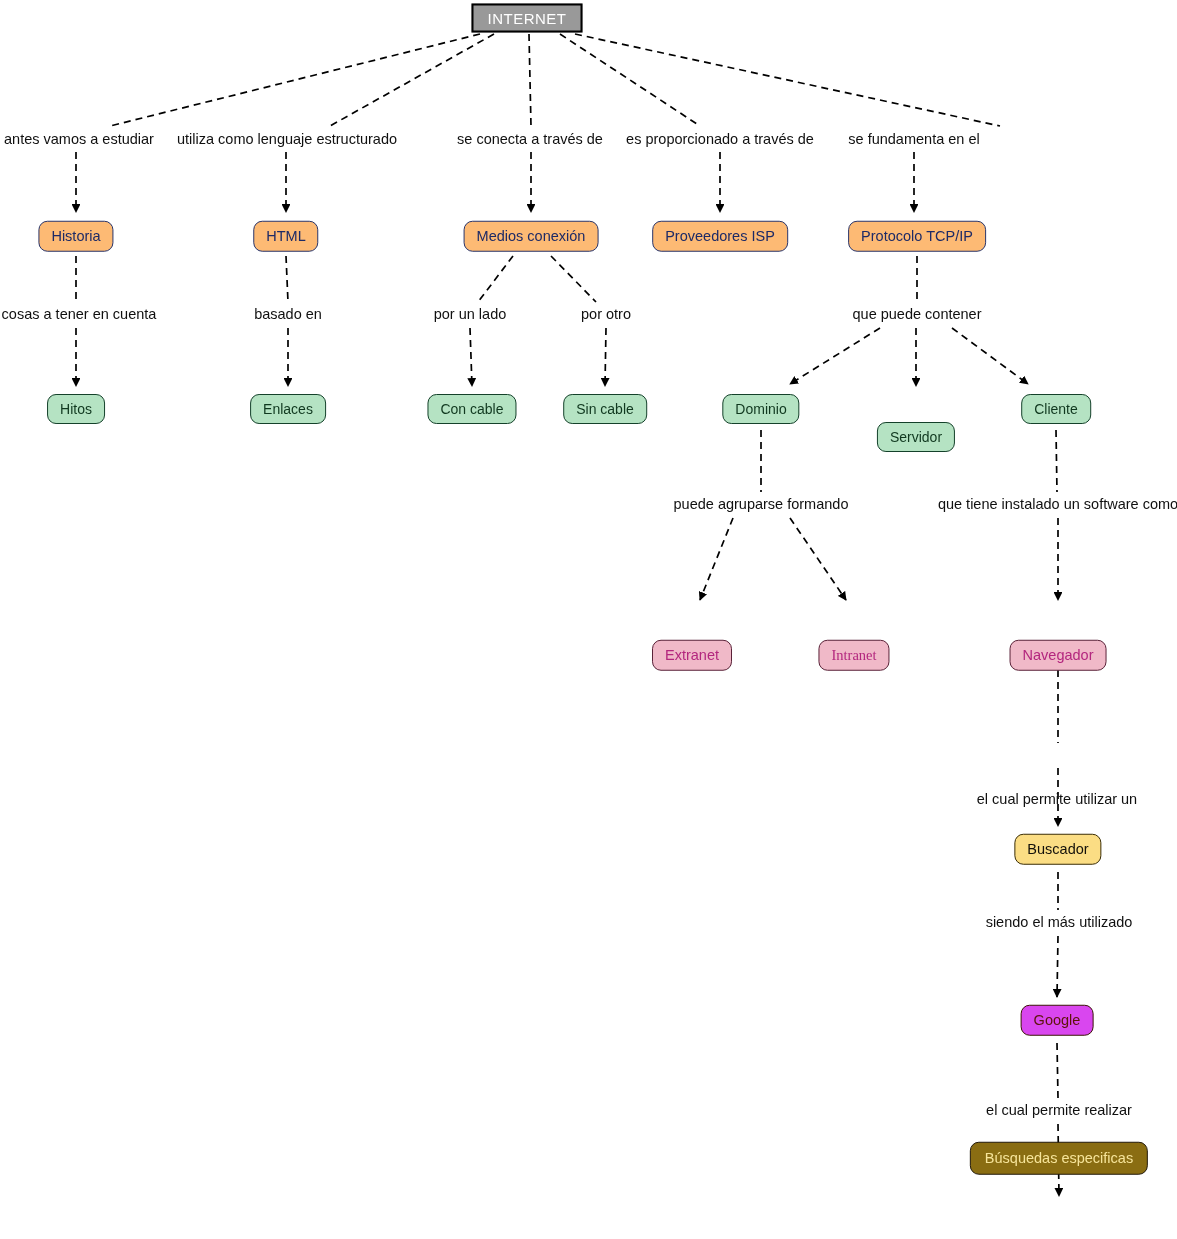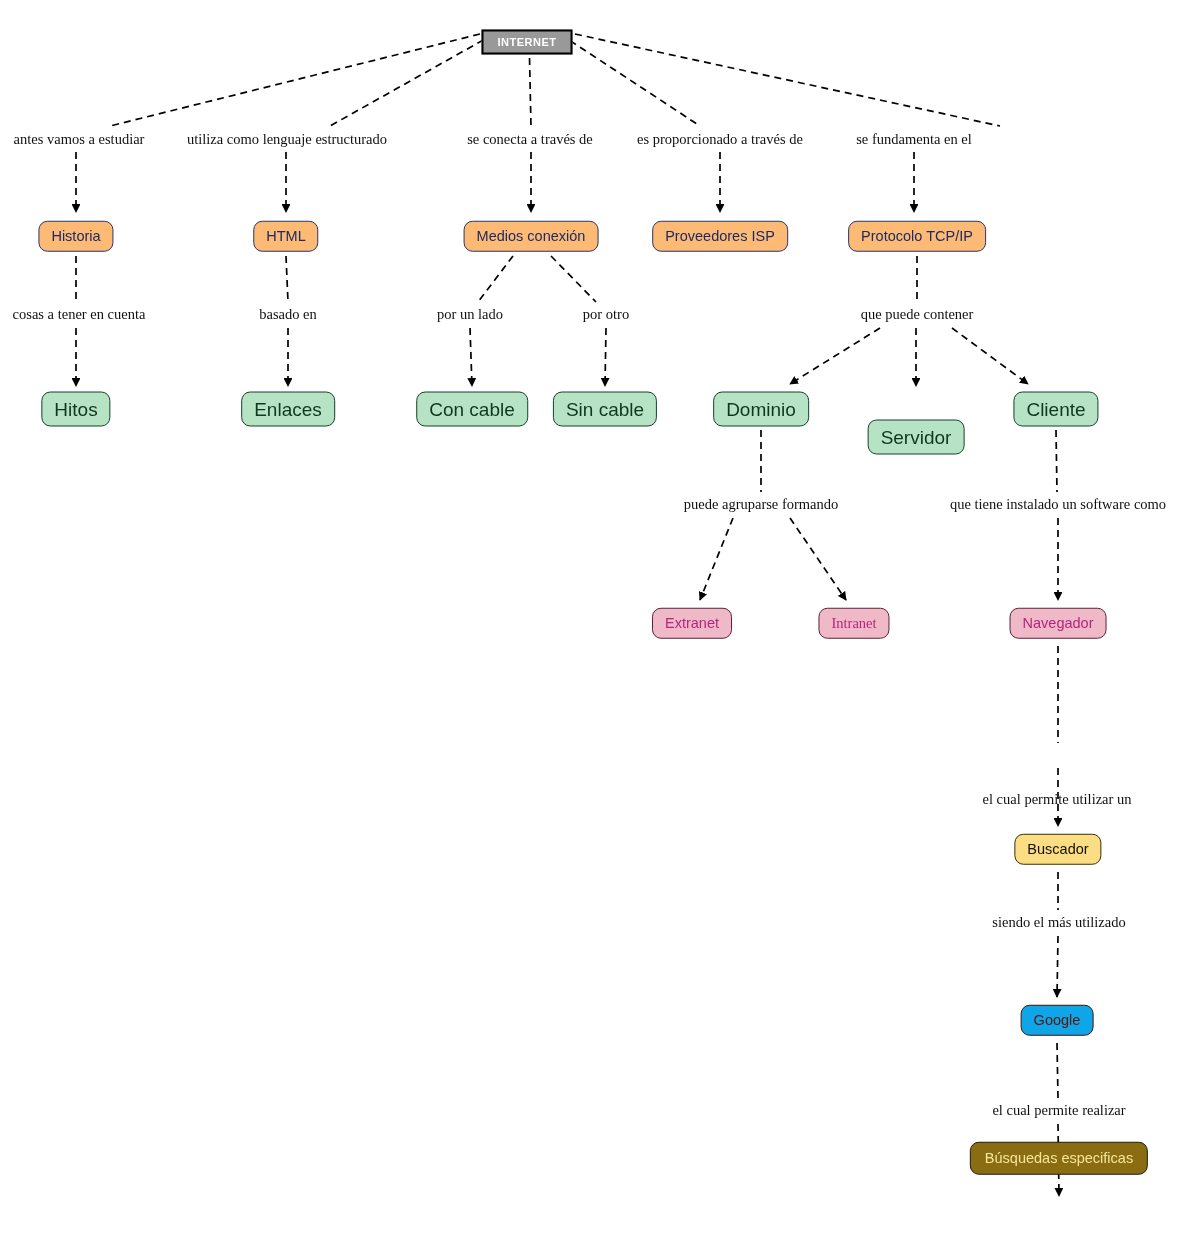--- a/index.html
+++ b/index.html
@@ -35,60 +35,60 @@
     justify-content: center;
     white-space: nowrap;
     line-height: 1;
     transform: translate(-50%, -50%);
   }
   .node-root {
     background: #999999;
     border: 2px solid #000000;
     border-radius: 0;
     color: #ffffff;
-    font-weight: bold;
-    font-size: 11px;
+    font-weight: normal;
+    font-size: 15px;
     letter-spacing: 0.5px;
     padding: 5px 14px;
-    margin-top: 24px;
   }
   .node-blue {
     background: #fdba74;
     border: 1.6px solid #28346a;
     border-radius: 9px;
     color: #1d2a66;
     font-size: 14.5px;
     padding: 7px 12px;
   }
   .node-green {
     background: #b5e3c3;
     border: 1.6px solid #14412a;
     border-radius: 9px;
     color: #10381f;
-    font-size: 19px;
+    font-size: 14px;
     padding: 7px 12px;
   }
   .node-pink {
     background: #f0b9c8;
     border: 1.6px solid #5a2238;
     border-radius: 9px;
     color: #b3267e;
     font-size: 14.5px;
     padding: 7px 12px;
+    margin-top: 32px;
   }
   .node-yellow {
     background: #fbdd84;
     border: 1.6px solid #3a2d05;
     border-radius: 9px;
     color: #13100a;
     font-size: 14.5px;
     padding: 7px 12px;
   }
   .node-orange {
-    background: #0ea5e9;
+    background: #d946ef;
     border: 1.6px solid #3a1405;
     border-radius: 9px;
     color: #5c1508;
     font-size: 14.5px;
     padding: 7px 12px;
   }
   .node-darkgold {
     background: #8a6d12;
     border: 1.6px solid #22190a;
     border-radius: 9px;
@@ -96,21 +96,20 @@
     font-size: 14.5px;
     padding: 8px 14px;
   }
   .edge-label {
     position: absolute;
     white-space: nowrap;
     color: #101010;
     font-size: 14.5px;
     line-height: 1;
     transform: translate(-50%, -50%);
-    font-family: Liberation Serif, serif;
   }
 </style>
 </head>
 <body>
 
 <div id="canvas">
 
   <svg id="edges" viewBox="0 0 1177 1239" xmlns="http://www.w3.org/2000/svg">
     <defs>
       <marker id="arrow" viewBox="0 0 10 10" refX="9" refY="5" markerWidth="5.2" markerHeight="5.2" orient="auto-start-reverse">

